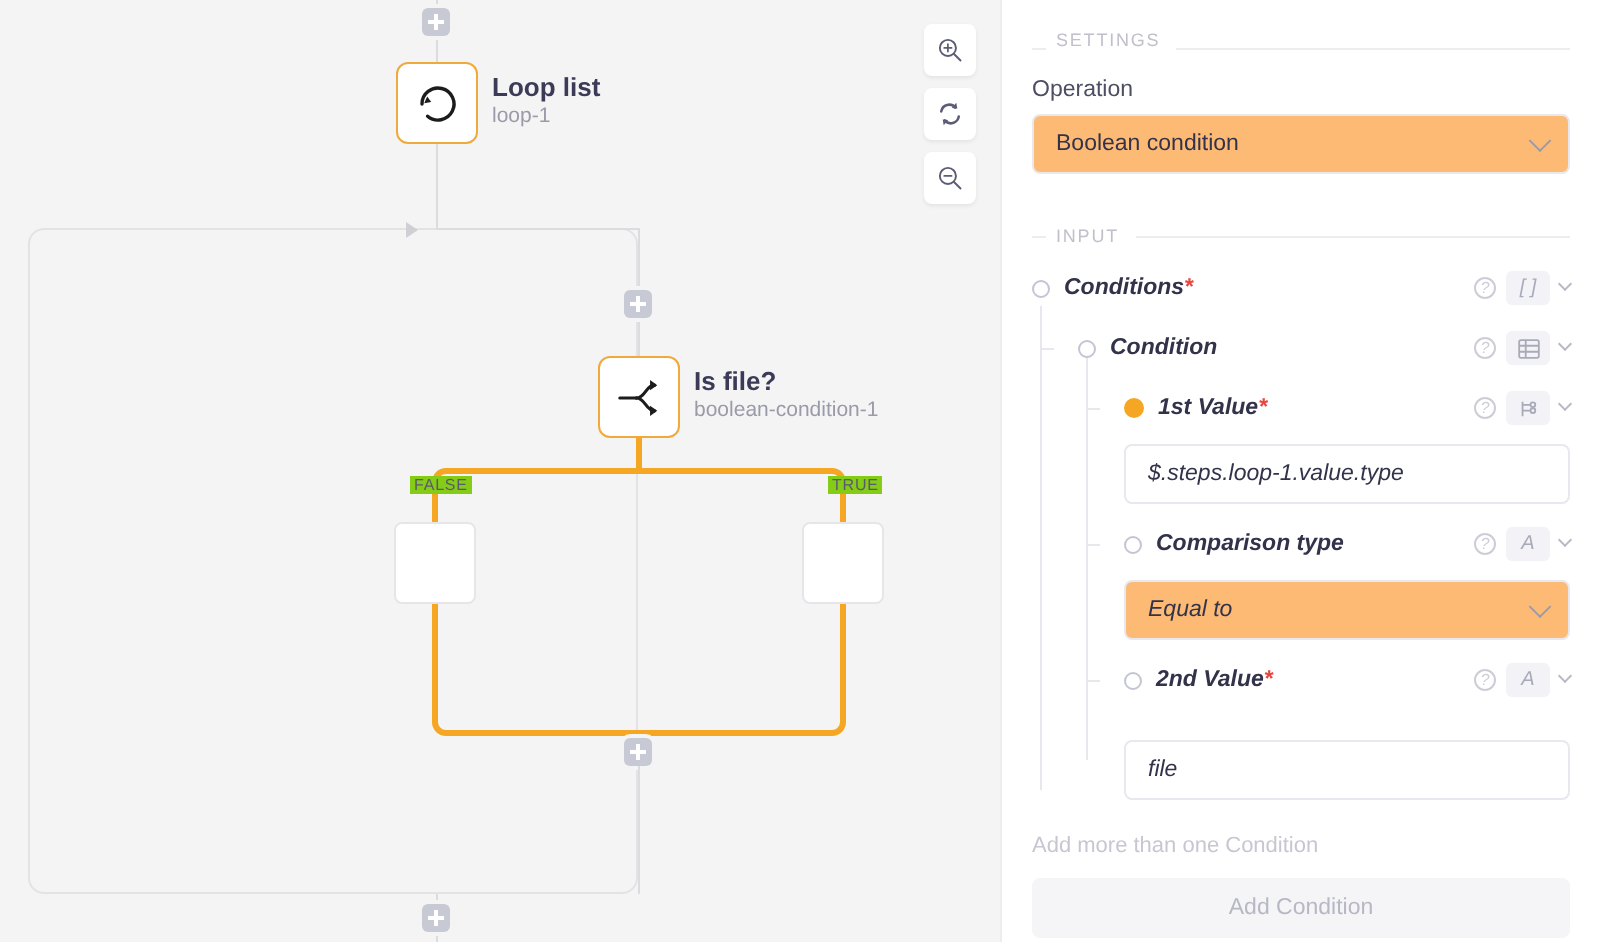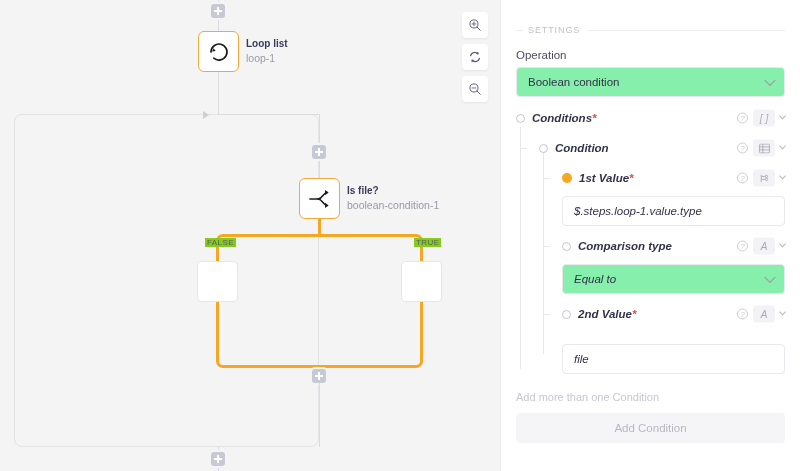--- a/index.html
+++ b/index.html
@@ -75,21 +75,21 @@
     border-radius: 6px;
     display: flex; align-items: center; justify-content: center;
     cursor: pointer;
   }
   .node-label {
     position: absolute;
     white-space: nowrap;
     cursor: default;
   }
   .node-title {
-    font-size: 10px; font-weight: bold; color: #3b3b58; line-height: 15px;
+    font-size: 13px; font-weight: bold; color: #3b3b58; line-height: 15px;
   }
   .node-sub {
     font-size: 10.5px; color: #9a9aa8; line-height: 14px;
   }
 
   
   .empty-node {
     position: absolute;
     width: 41px; height: 41px;
     background: #ffffff;
@@ -146,21 +146,21 @@
   .field-label {
     font-size: 11.5px; color: #4d4d63;
     margin-top: 14px; margin-bottom: 6px;
   }
 
   .select-box {
     position: relative;
     height: 30px;
     border: 1px solid #e8e8ee;
     border-radius: 4px;
-    background: #86efac;
+    background: #fdba74;
     display: flex; align-items: center;
     padding: 0 28px 0 11px;
     font-size: 11.5px; color: #32324a;
     cursor: pointer;
   }
   .chev {
     position: absolute; right: 10px; top: 50%;
     width: 8px; height: 8px;
     border-right: 1.4px solid #9a9aad;
     border-bottom: 1.4px solid #9a9aad;
@@ -339,32 +339,37 @@
           <circle cx="6.8" cy="6.8" r="4.6" fill="none" stroke="#5c5c78" stroke-width="1.1"></circle>
           <path d="M10.3 10.3 L14 14" stroke="#5c5c78" stroke-width="1.1" stroke-linecap="round"></path>
           <path d="M4.7 6.8 H8.9" stroke="#5c5c78" stroke-width="1" stroke-linecap="round"></path>
         </svg>
       </div>
     </div>
   </div>
 
   <div id="panel">
 
-    <div class="section-divider" style="margin-top:19px;">
+    <div class="section-divider" style="margin-top:9px;align-items:flex-end;">
       <span class="dash"></span>
       <span class="lbl">SETTINGS</span>
       <span class="rule"></span>
     </div>
 
     <div class="field-label">Operation</div>
     <div class="select-box">
       <span>Boolean condition</span>
       <span class="chev"></span>
     </div>
 
+    <div class="section-divider" style="margin-top:20px;">
+      <span class="dash"></span>
+      <span class="lbl">INPUT</span>
+      <span class="rule"></span>
+    </div>
 
     <div class="tree">
 
       <div class="guide-v" style="left:4px; top:20px; height:242px;"></div>
       <div class="guide-v" style="left:27px; top:42px; height:205px;"></div>
 
       <div class="trow">
         <span class="bullet-o"></span>
         <span class="tname"><span>Conditions</span><span class="req">*</span></span>
         <span class="tright">

